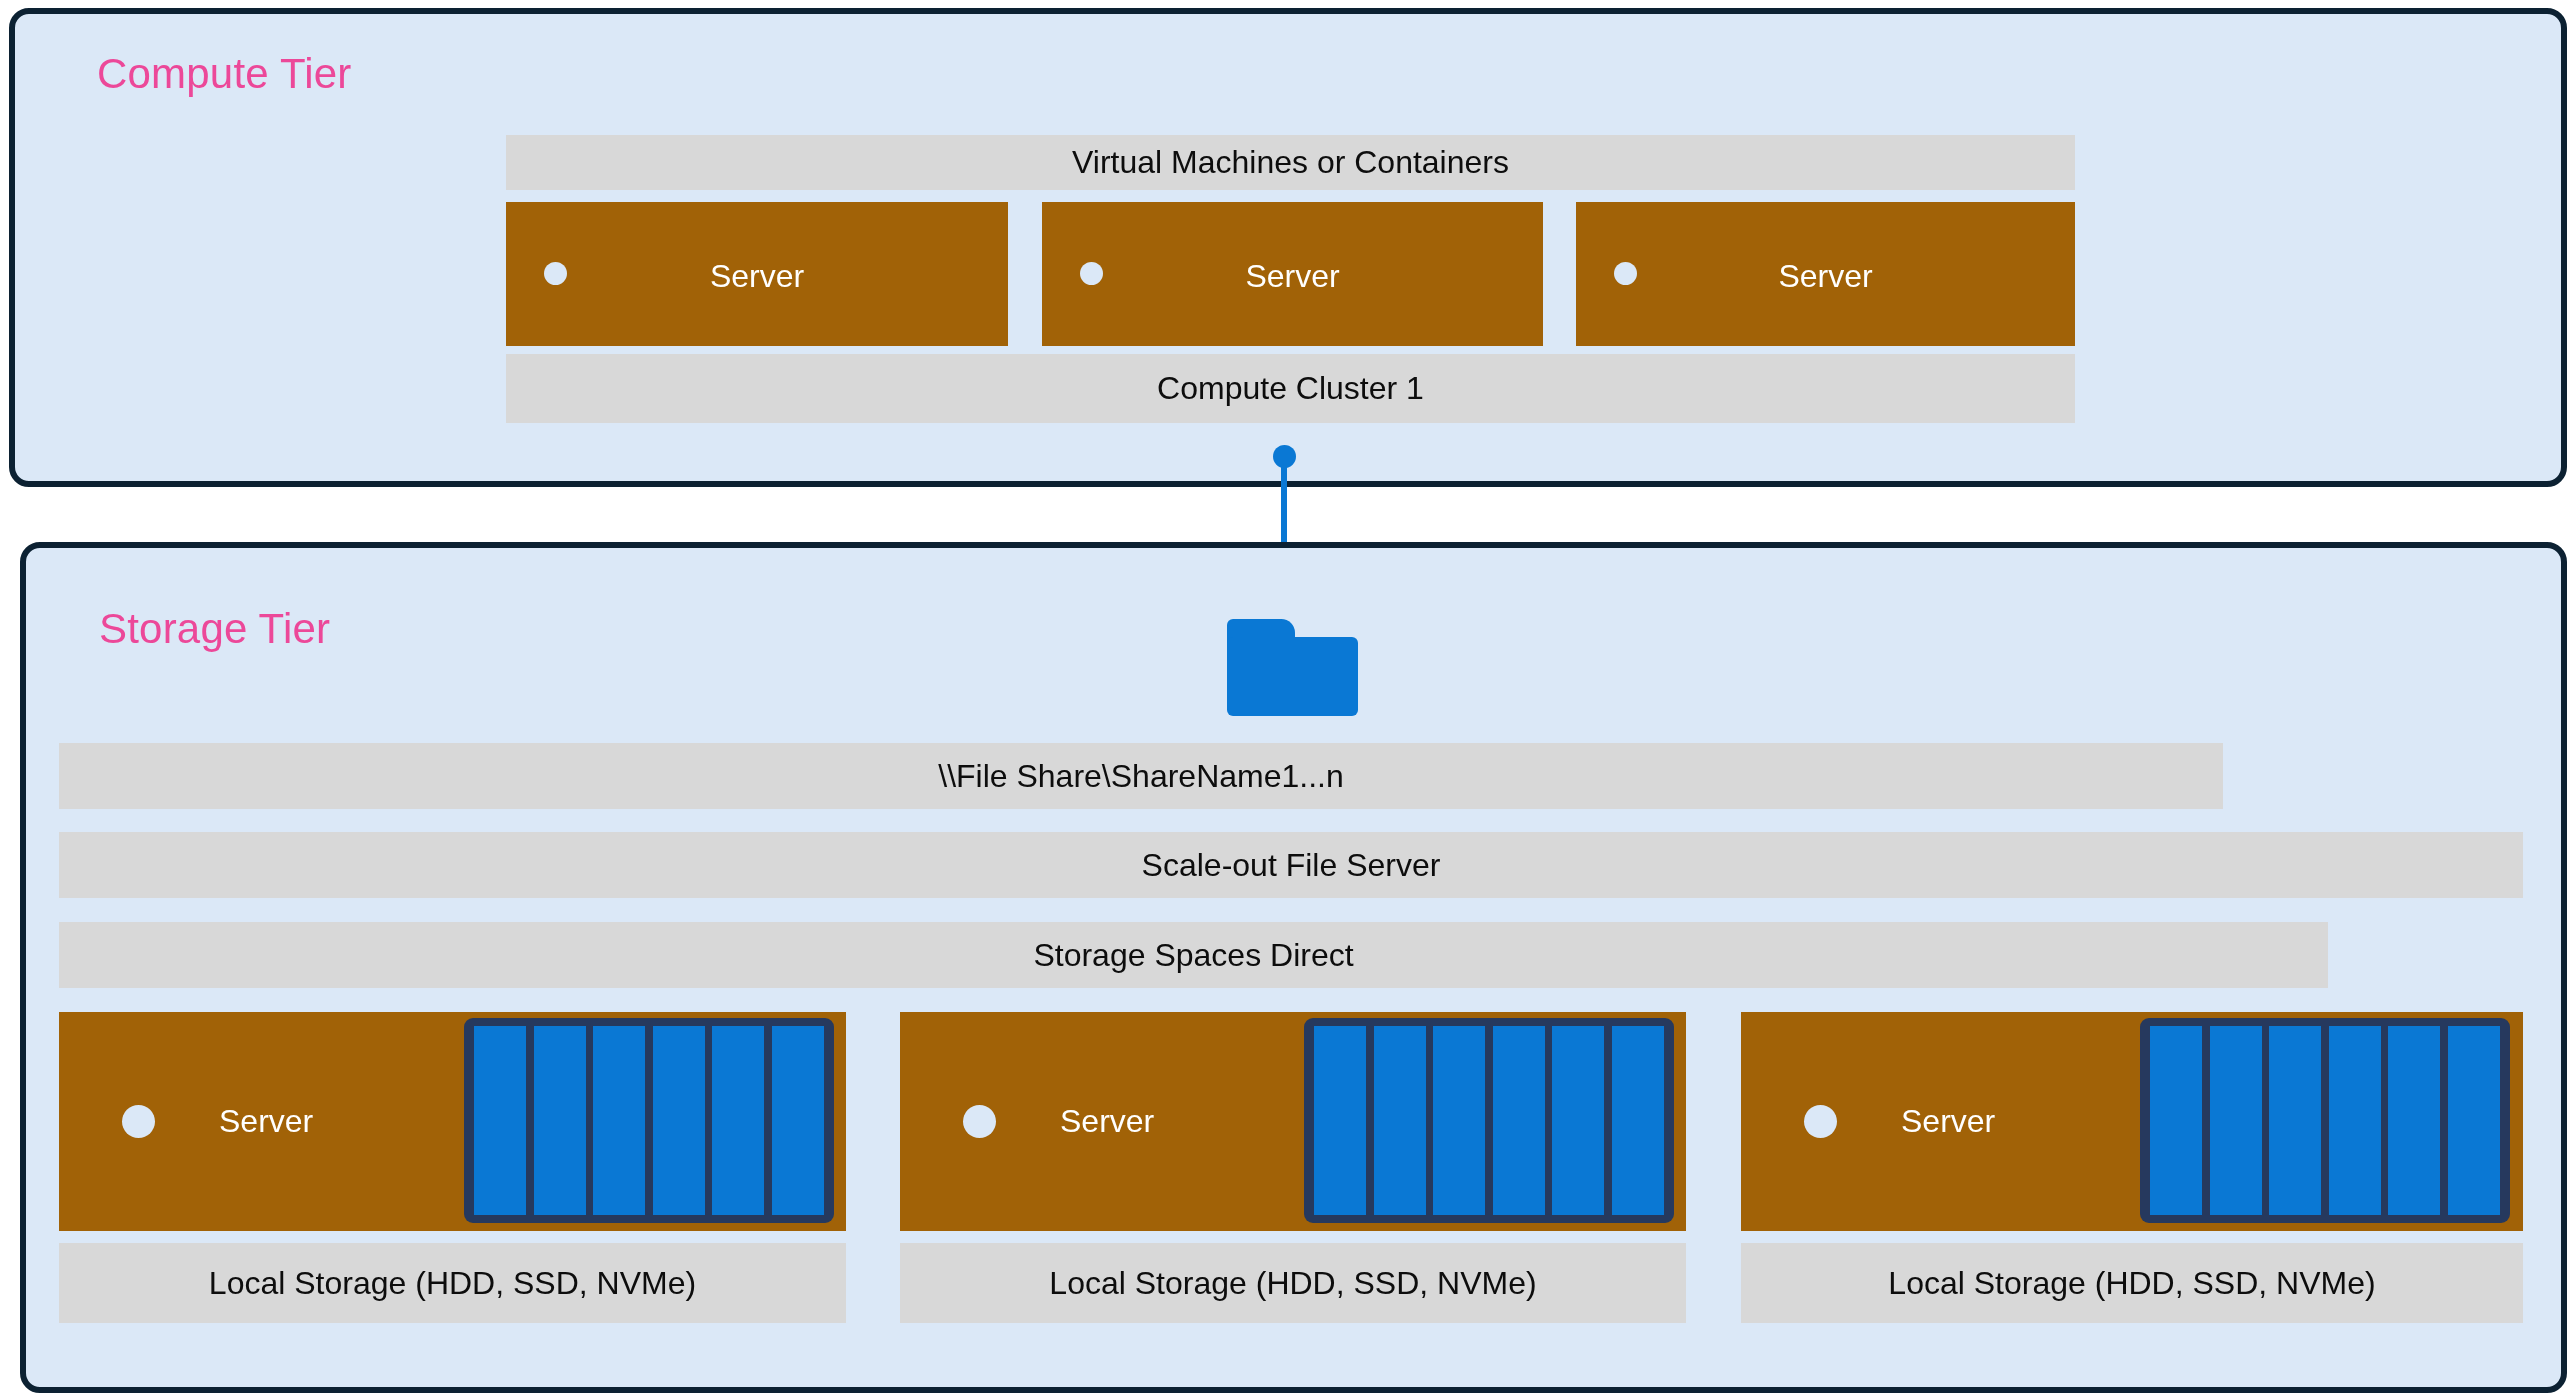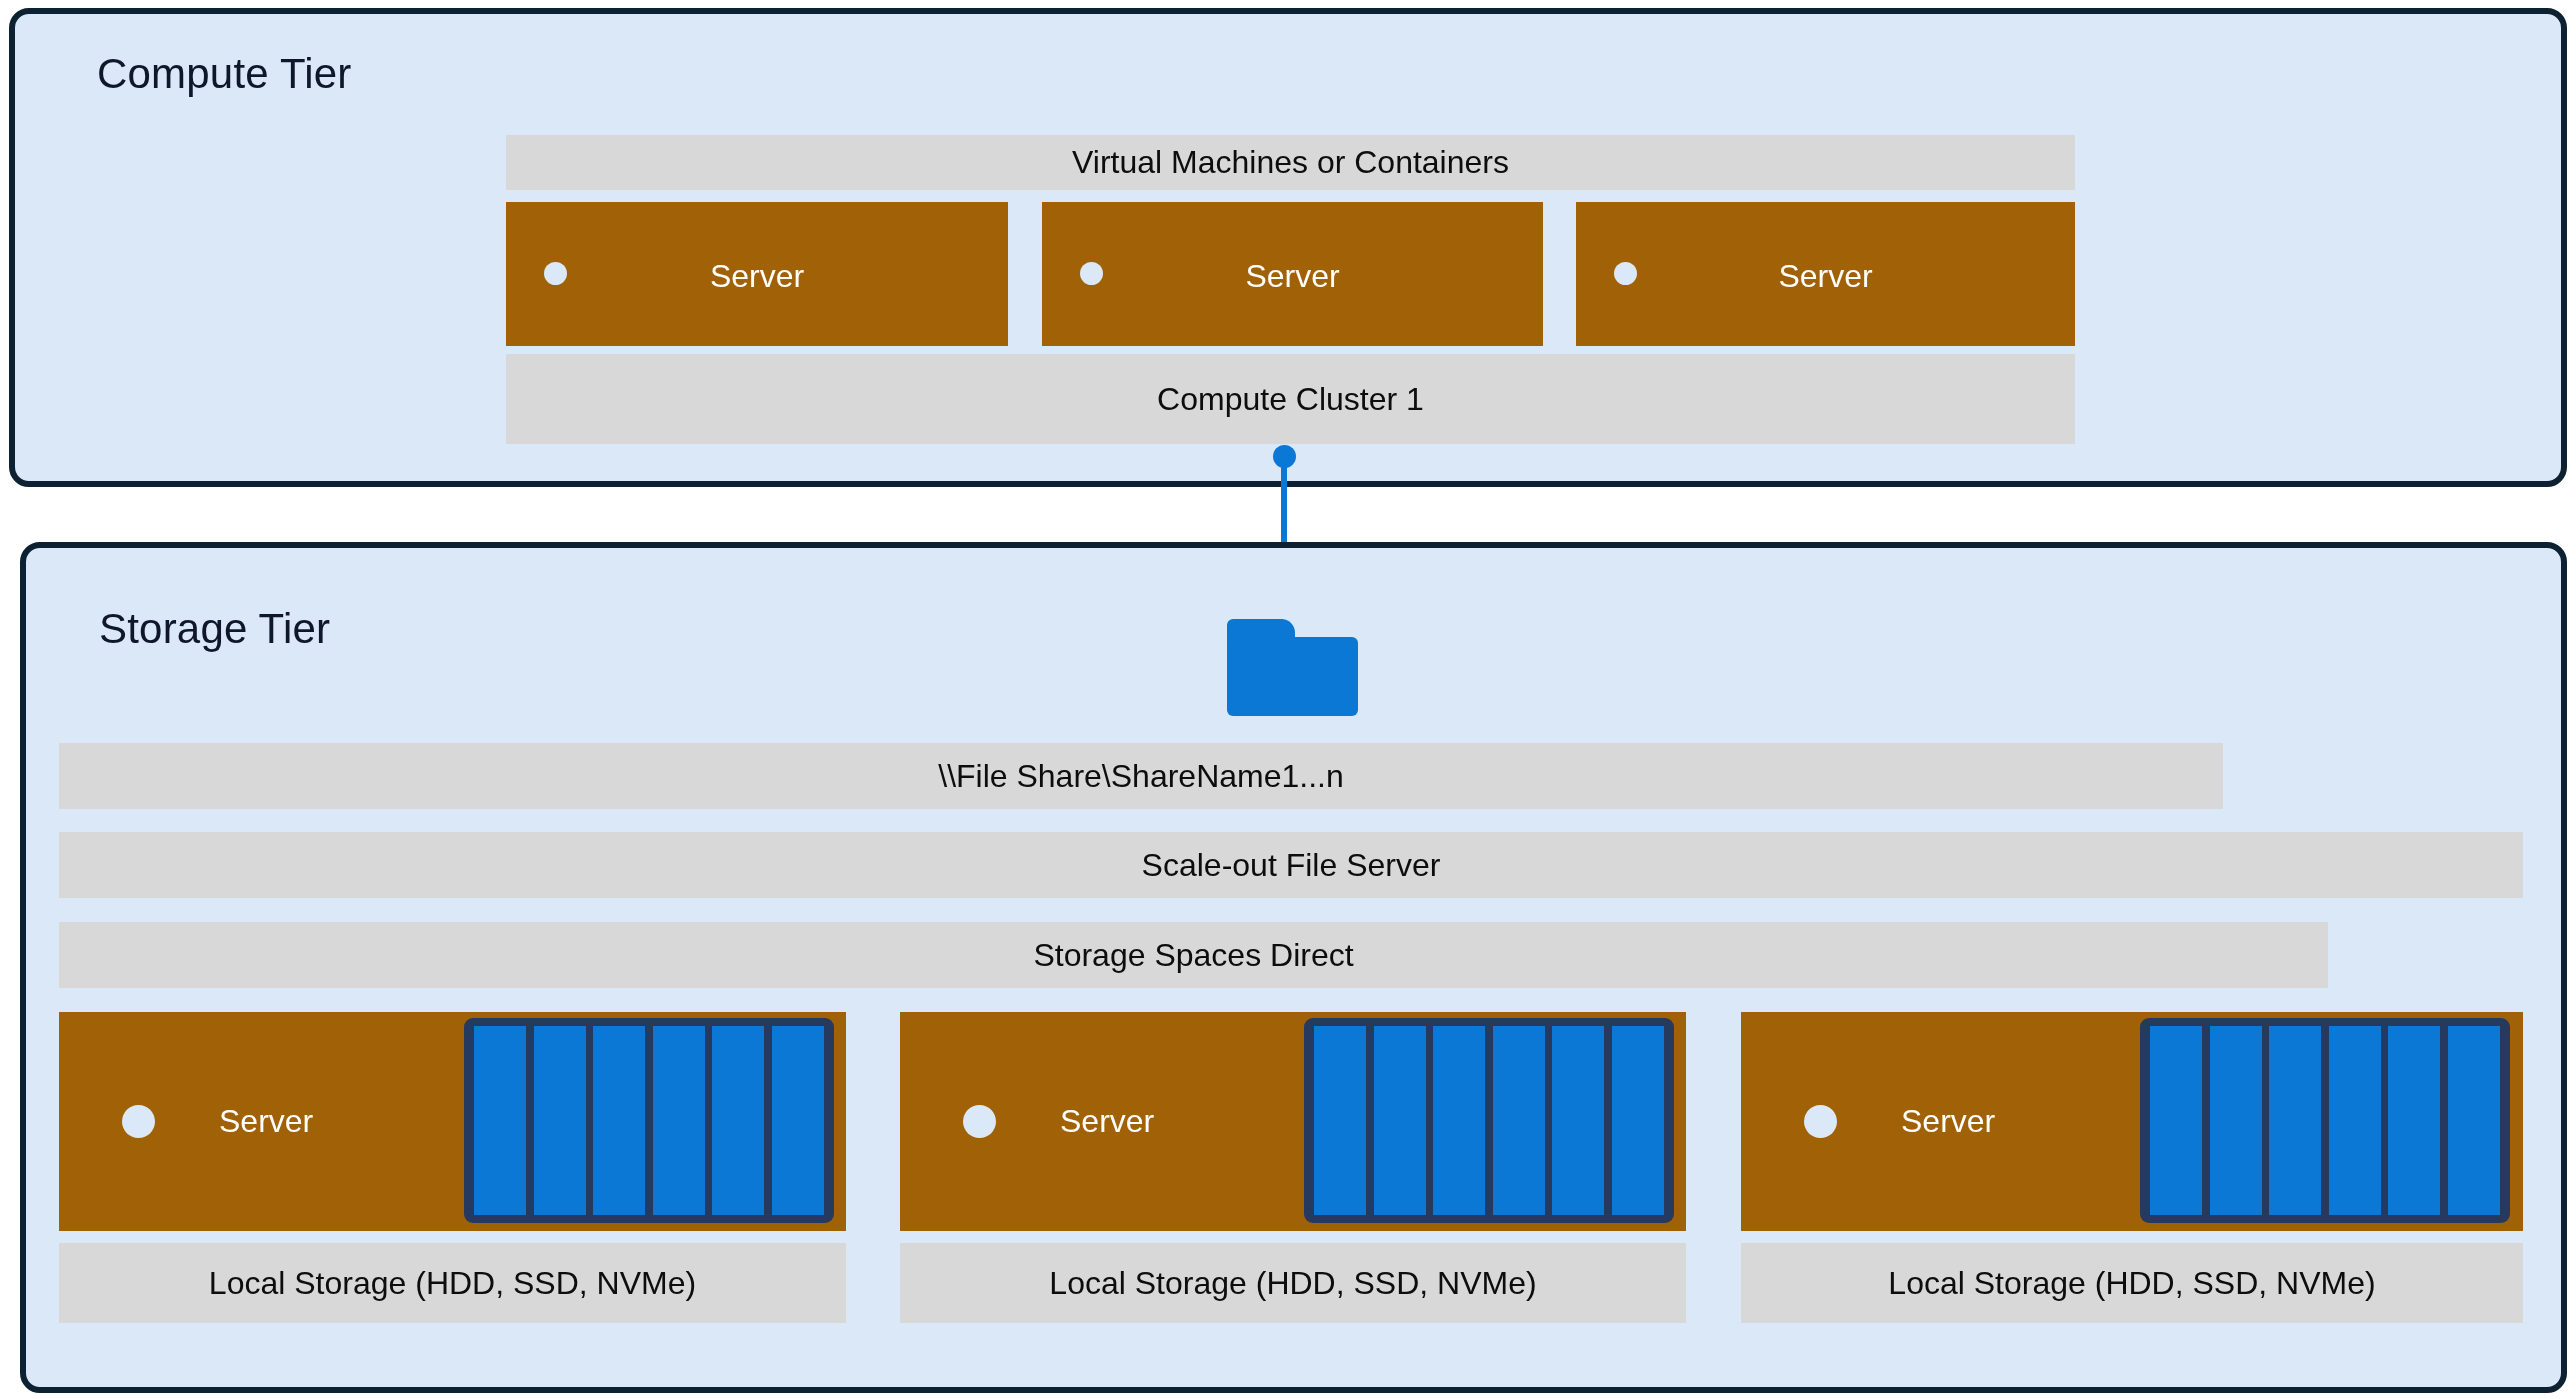--- a/index.html
+++ b/index.html
@@ -25,21 +25,21 @@
     border: 6.8px solid #0c2132;
     border-radius: 20px;
     box-sizing: border-box;
   }
   #compute-tier { left: 9px;  top: 7.6px;   width: 2558px; height: 479px; }
   #storage-tier { left: 20px;  top: 542px;  width: 2547px; height: 851px; }
 
   .tier-title {
     position: absolute;
     font-size: 42px;
-    color: #0f172a;
+    color: #ec4899;
     letter-spacing: 0.2px;
     white-space: nowrap;
   }
   #compute-title { left: 97px; top: 50px; }
   #storage-title { left: 99px; top: 605px; }
 
   
   .grey-bar {
     position: absolute;
     background: #d8d8d8;
@@ -67,21 +67,21 @@
   }
   .server-label {
     position: absolute;
     color: #ffffff;
     font-size: 32px;
     white-space: nowrap;
   }
 
   
   #vm-bar          { left: 506px; top: 135px; width: 1569px; height: 55px; }
-  #compute-cluster { left: 506px; top: 354px; width: 1569px; height: 90px; justify-content: center; }
+  #compute-cluster { left: 506px; top: 354px; width: 1569px; height: 69px; justify-content: center; }
 
   .compute-server { top: 202px; height: 144px; }
   #compute-server-1 { left: 506px;  width: 502px; }
   #compute-server-2 { left: 1042px; width: 501px; }
   #compute-server-3 { left: 1576px; width: 499px; }
   .compute-server .server-led {
     left: 38px; top: 60px; width: 23px; height: 23px;
   }
   .compute-server .server-label {
     left: 0; right: 0; top: 56px; text-align: center;

